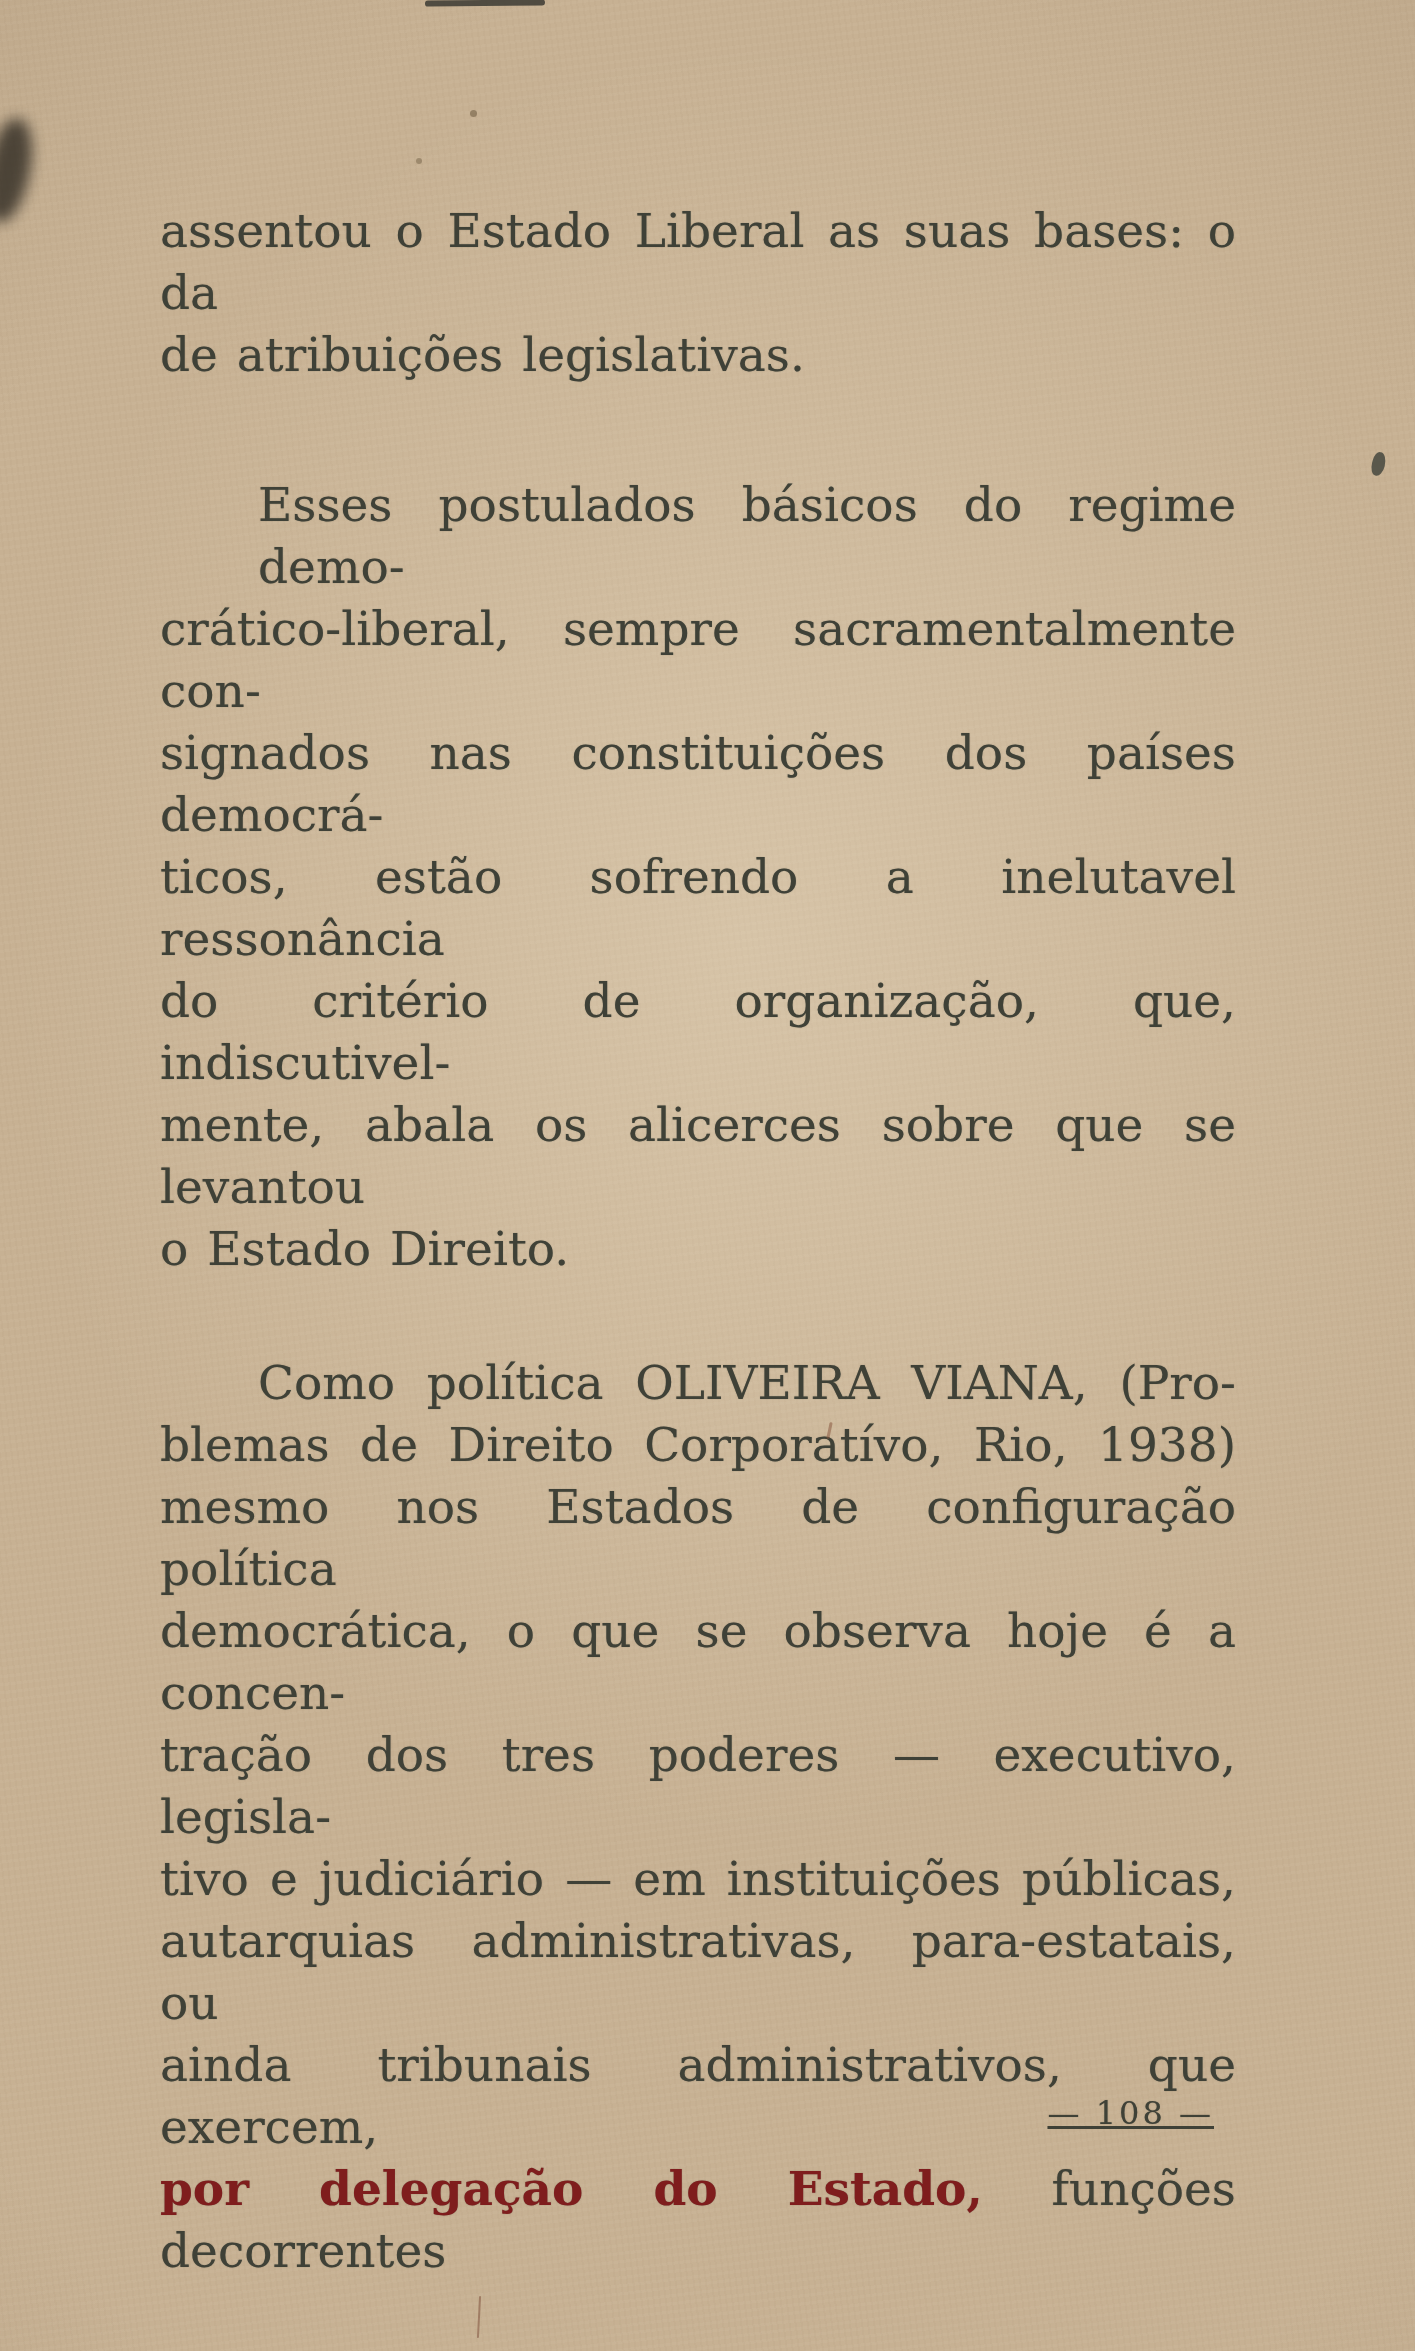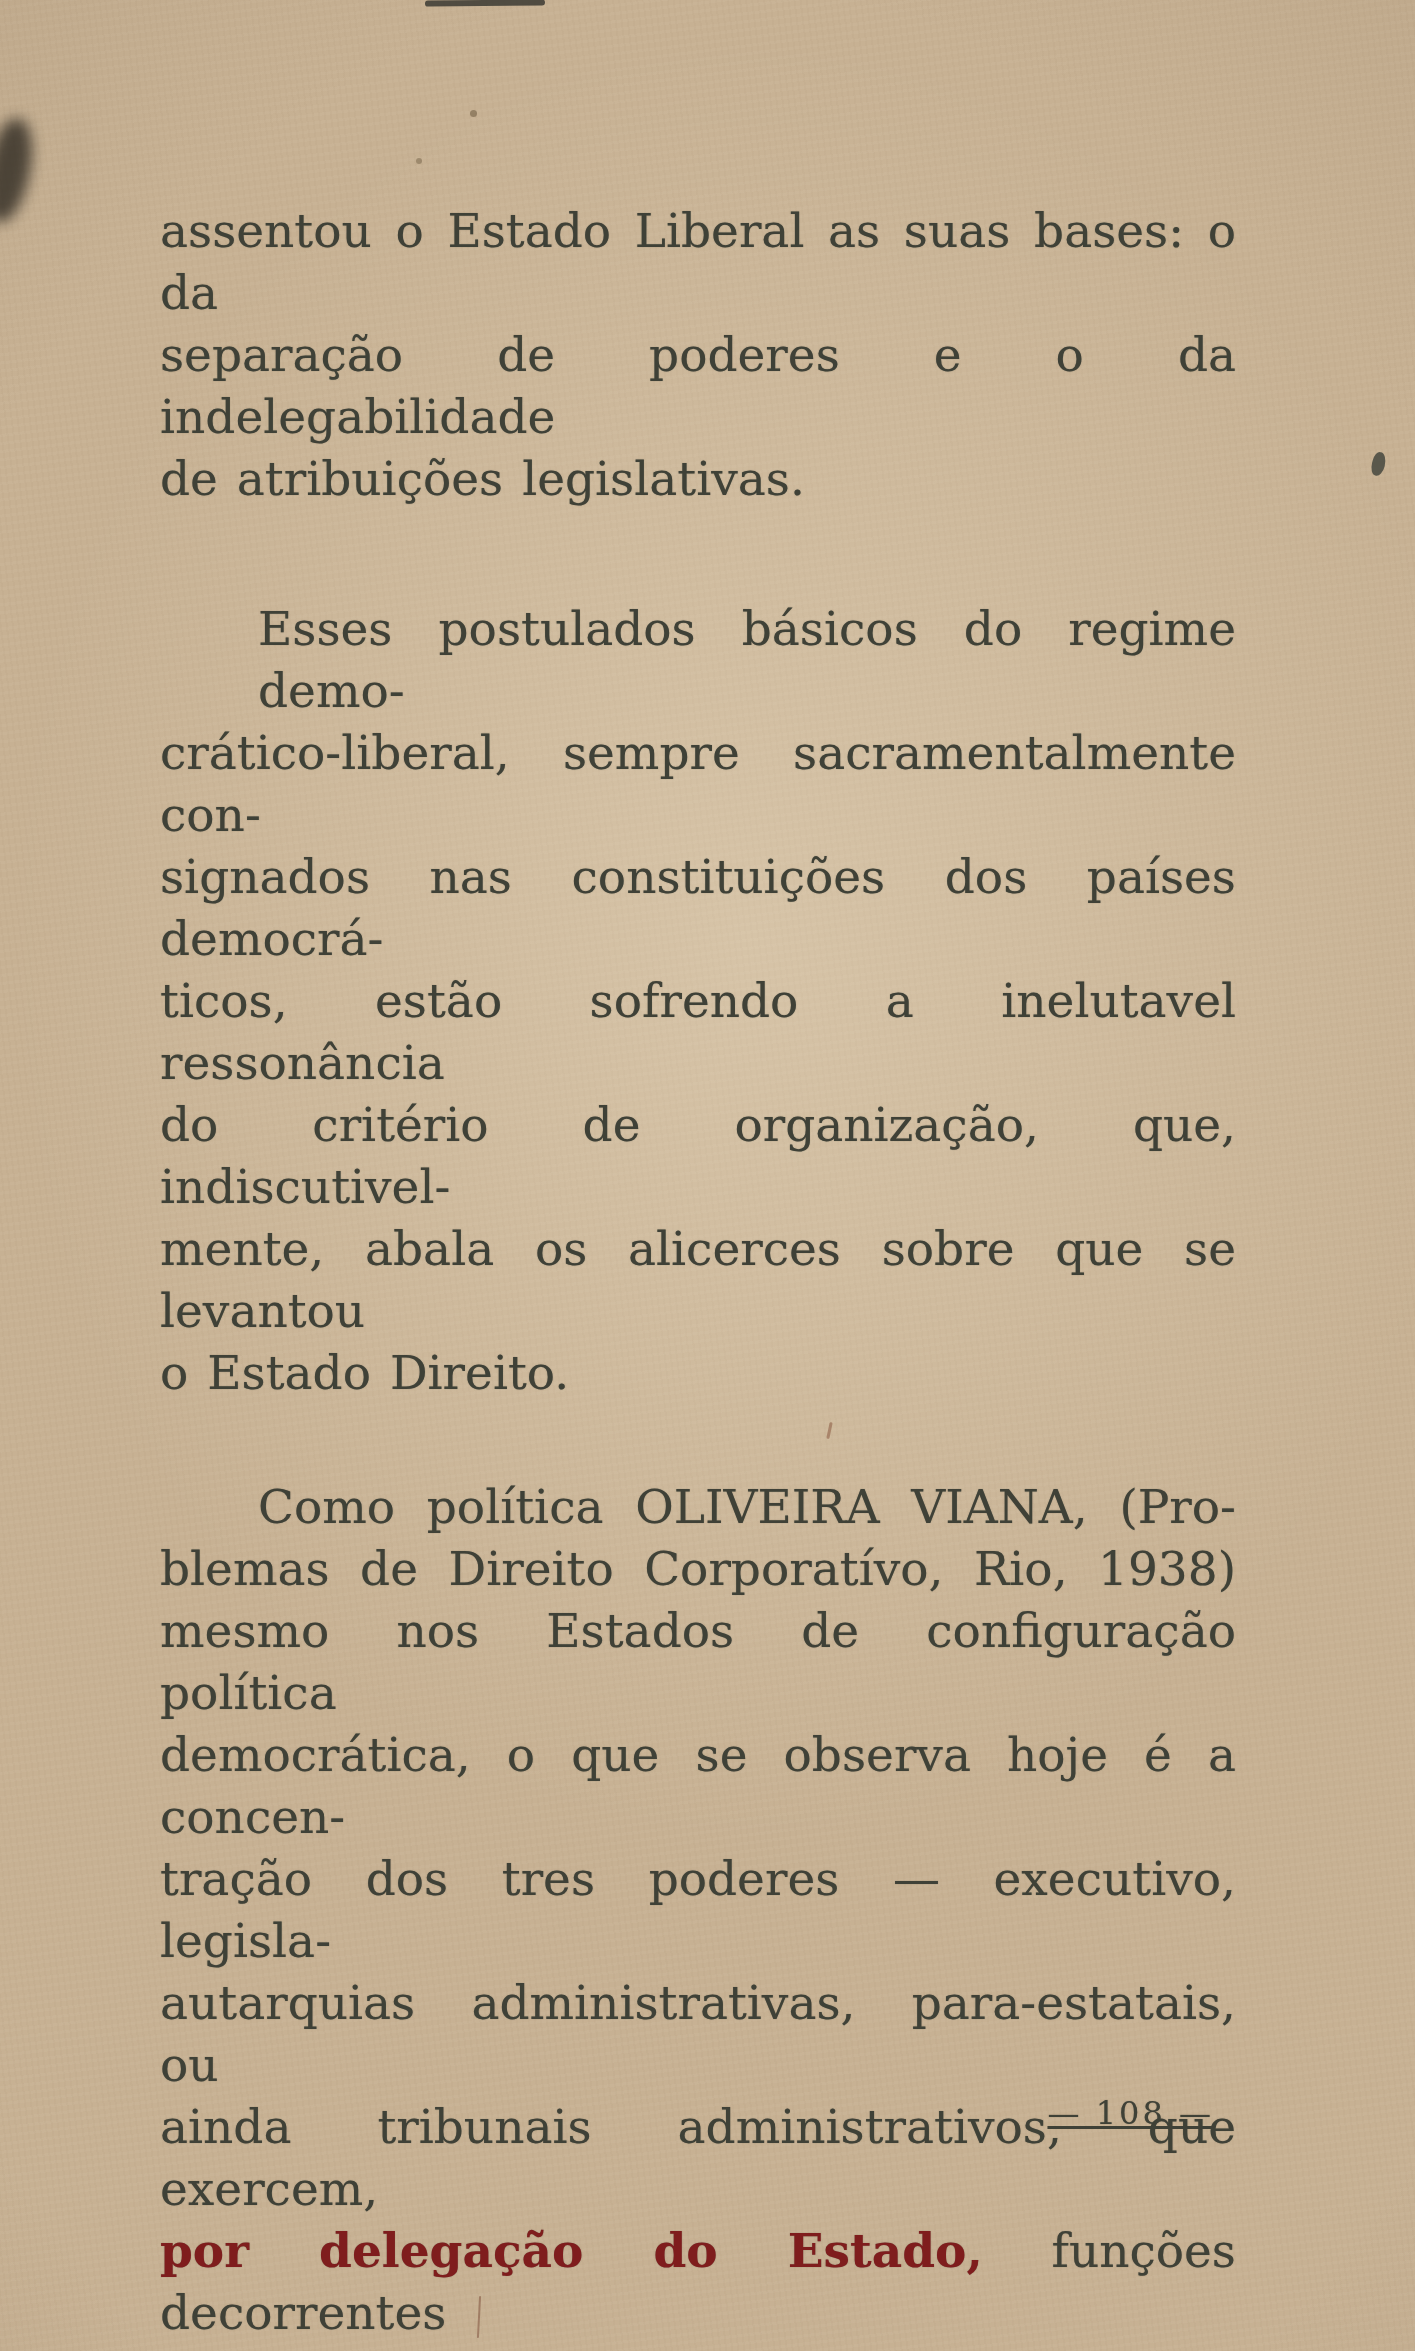--- a/index.html
+++ b/index.html
@@ -41,40 +41,40 @@
   .a-fiber1{left:828px;top:1422px;width:3px;height:17px;background:#8a5a42;opacity:.55;transform:rotate(12deg);border-radius:2px;}
   .a-fiber2{left:478px;top:2296px;width:2px;height:42px;background:#7a4a35;opacity:.5;transform:rotate(3deg);border-radius:2px;}
 </style>
 </head>
 <body>
 
 <div class="text-block">
 
   <div class="para p1">
     <div class="line jl"><span>assentou o Estado Liberal as suas bases: o da</span></div>
-    <div class="line jl"><span>separação de poderes e o da indelegabilidade</span></div>
     <div class="line"><span>de atribuições legislativas.</span></div>
   </div>
 
   <div class="para p2">
     <div class="line jl first"><span>Esses postulados básicos do regime demo-</span></div>
     <div class="line jl"><span>crático-liberal, sempre sacramentalmente con-</span></div>
     <div class="line jl"><span>signados nas constituições dos países democrá-</span></div>
     <div class="line jl"><span>ticos, estão sofrendo a inelutavel ressonância</span></div>
     <div class="line jl"><span>do critério de organização, que, indiscutivel-</span></div>
     <div class="line jl"><span>mente, abala os alicerces sobre que se levantou</span></div>
     <div class="line"><span>o Estado Direito.</span></div>
   </div>
 
   <div class="para p3">
     <div class="line jl first"><span>Como política OLIVEIRA VIANA, (Pro-</span></div>
     <div class="line jl"><span>blemas de Direito Corporatívo, Rio, 1938)</span></div>
     <div class="line jl"><span>mesmo nos Estados de configuração política</span></div>
     <div class="line jl"><span>democrática, o que se observa hoje é a concen-</span></div>
     <div class="line jl"><span>tração dos tres poderes — executivo, legisla-</span></div>
+    <div class="line jl"><span>tivo e judiciário — em instituições públicas,</span></div>
     <div class="line jl"><span>autarquias administrativas, para-estatais, ou</span></div>
     <div class="line jl"><span>ainda tribunais administrativos, que exercem,</span></div>
     <div class="line jl"><span class="b">por delegação do Estado,</span><span> funções decorrentes</span></div>
 
   </div>
 
 </div>
 
 <div class="footer">— 108 —</div>
 

